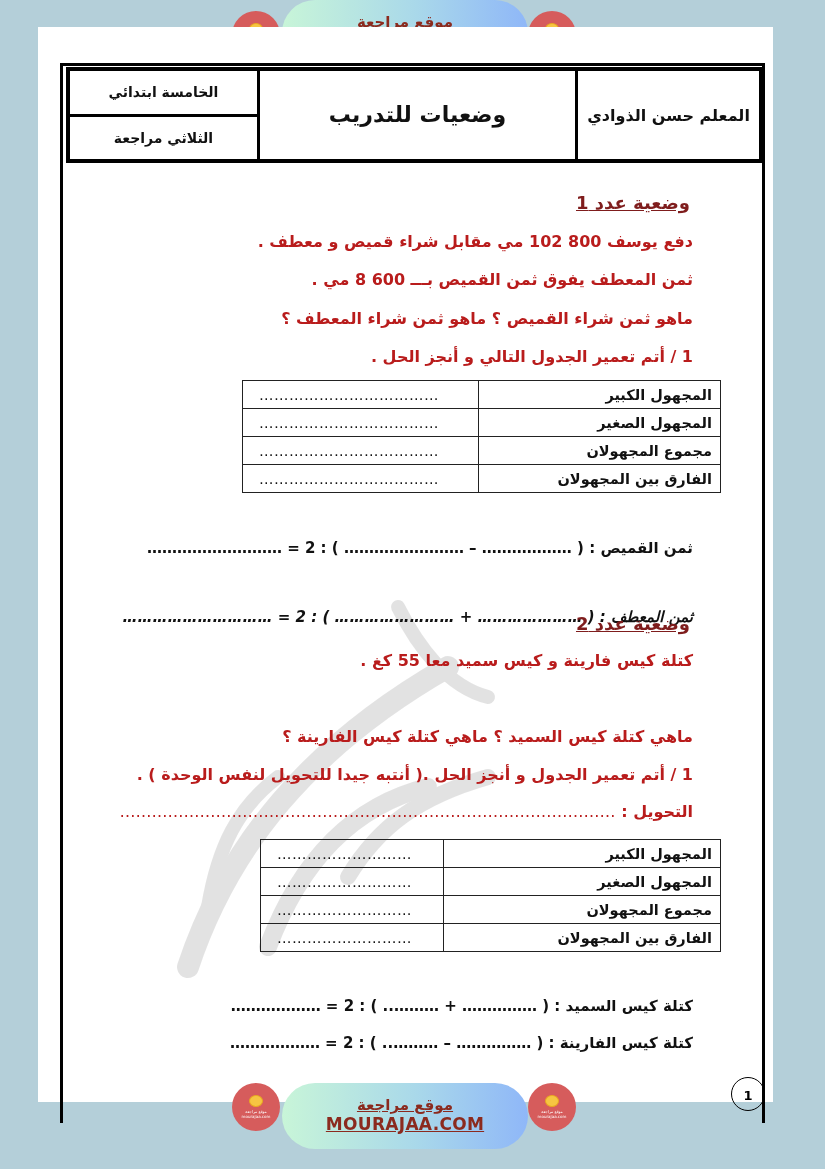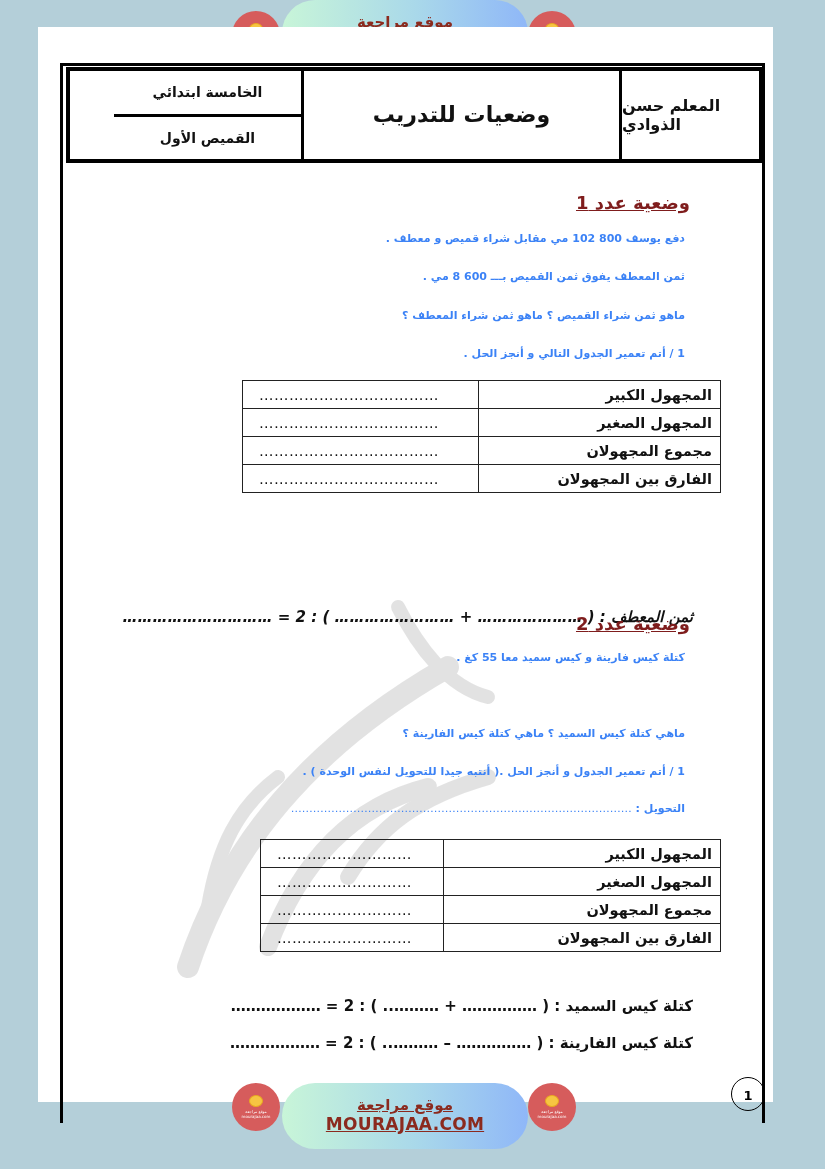--- a/index.html
+++ b/index.html
@@ -25,32 +25,32 @@
   }
   
   .hdr {
     position: absolute;
     left: 28px; top: 40px;
     width: 697px; height: 96px;
     border: 4px solid #000;
     display: flex;
     direction: ltr;
   }
-  .hdr .left { width: 190px; border-right: 3px solid #000; display: flex; flex-direction: column; margin-left: 44px; }
+  .hdr .left { width: 190px; border-right: 3px solid #000; display: flex; flex-direction: column; }
   .hdr .left div { flex: 1; display: flex; align-items: center; justify-content: center; font-size: 14px; font-weight: bold; color: #111; }
   .hdr .left div:first-child { border-bottom: 3px solid #000; }
   .hdr .mid { width: 318px; border-right: 3px solid #000; display: flex; flex-direction: column; align-items: center; justify-content: center; line-height: 1.15; }
   .hdr .mid div { font-size: 22px; font-weight: bold; color: #111; }
   .hdr .right { flex: 1; display: flex; align-items: center; justify-content: center; font-size: 16px; font-weight: bold; color: #111; }
   .line {
     position: absolute;
-    right: 88px;
-    font-size: 11px;
-    font-weight: bold;
-    color: #3b82f6;
+    right: 80px;
+    font-size: 16px;
+    font-weight: bold;
+    color: #b91c1c;
     white-space: nowrap;
     direction: rtl;
   }
   .section-title {
     position: absolute;
     right: 83px;
     font-size: 18px;
     font-weight: bold;
     color: #7f1d1d;
     text-decoration: underline;
@@ -132,21 +132,21 @@
   <div class="book"></div>
   <div class="txt">موقع مراجعة mourajaa.com</div>
 </div>
 
 <div class="page">
   <div class="frame"></div>
 
   <div class="hdr">
     <div class="left">
       <div>الخامسة ابتدائي</div>
-      <div>القميص الأول</div>
+      <div>الثلاثي مراجعة</div>
     </div>
     <div class="mid">
       <div>وضعيات للتدريب</div>
     </div>
     <div class="right">المعلم حسن الذوادي</div>
   </div>
 
   <svg class="watermark" viewBox="0 0 380 440">
     <path d="M40 420 C 80 300, 160 200, 300 120" stroke="#666" stroke-width="22" fill="none" stroke-linecap="round"></path>
     <path d="M120 400 C 150 320, 200 260, 280 240" stroke="#666" stroke-width="18" fill="none" stroke-linecap="round"></path>
@@ -175,20 +175,24 @@
       <td>مجموع المجهولان</td>
       <td class="dots">………………………………</td>
     </tr>
     <tr>
       <td>الفارق بين المجهولان</td>
       <td class="dots">………………………………</td>
     </tr>
   </tbody>
     </table>
 
+  <div class="eq" style="top:512px;">
+    <span>ثمن القميص  :</span>
+    <span>( ………………  –  …………………… ) : 2 = ………………………</span>
+  </div>
   <div class="eq" style="top:581px;font-style:italic;">
     <span>ثمن المعطف :</span>
     <span>( ………………… + …………………… ) : 2 = …………………………</span>
   </div>
 
   <div class="section-title" style="top:586px;">وضعية عدد 2</div>
   <div class="line" style="top:624px;">كتلة كيس فارينة و كيس سميد معا  55 كغ .</div>
   <div class="line" style="top:700px;">ماهي كتلة كيس السميد ؟ ماهي كتلة كيس الفارينة ؟</div>
   <div class="line" style="top:738px;">1 / أتم تعمير الجدول و أنجز الحل .( أنتبه جيدا للتحويل لنفس الوحدة ) .</div>
   <div class="line" style="top:775px;">

